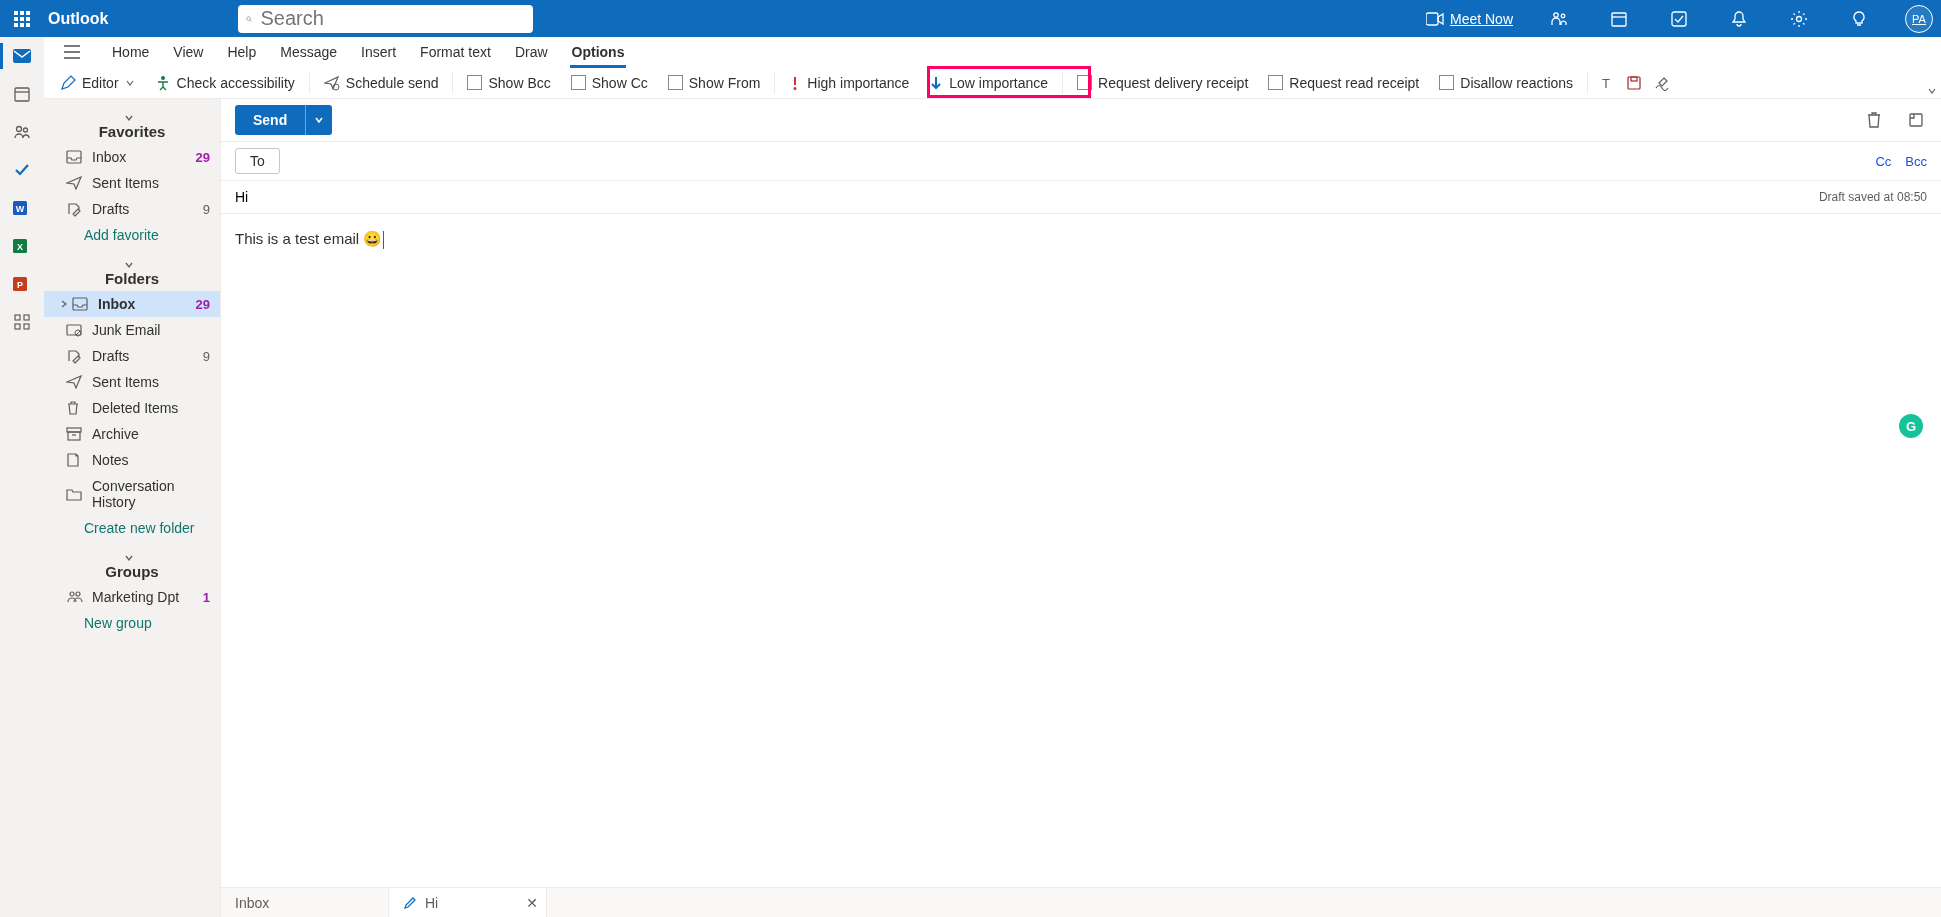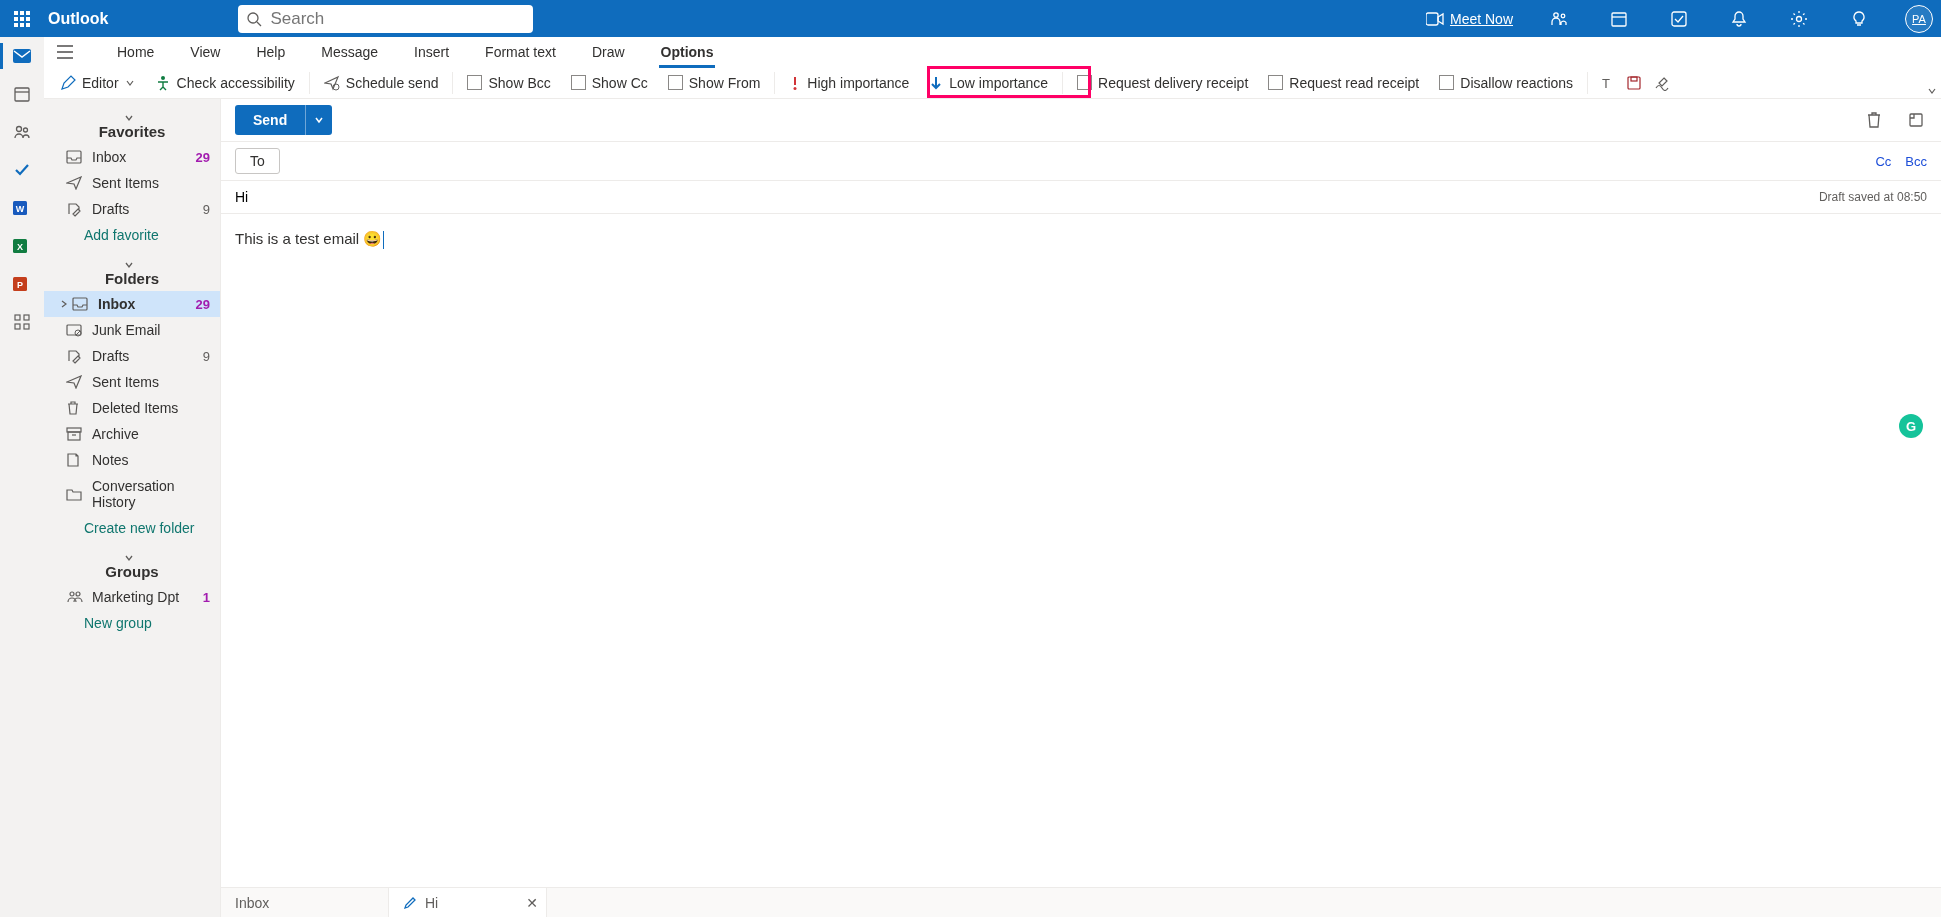--- a/index.html
+++ b/index.html
@@ -5,31 +5,31 @@
 * { margin: 0; padding: 0; box-sizing: border-box; font-family: "Segoe UI", Tahoma, sans-serif; }
 body { width: 1941px; height: 917px; overflow: hidden; background: #fff; font-size: 14px; color: #323130; }
 
 .top-header { height: 37px; background: #0f6cbd; display: flex; align-items: center; color: #fff; padding: 0 8px; }
 .waffle { width: 28px; height: 28px; display: flex; align-items: center; justify-content: center; cursor: pointer; }
 .grid9 { display: grid; grid-template-columns: repeat(3, 4px); grid-template-rows: repeat(3, 4px); gap: 2px; }
 .grid9 div { background: #fff; }
 .app-name { font-weight: 600; font-size: 16px; margin-left: 12px; margin-right: 130px; }
 .search-wrap { width: 295px; height: 28px; background: #fff; border-radius: 4px; display: flex; align-items: center; padding: 0 8px; }
 .search-wrap svg { width: 16px; height: 16px; }
-.search-wrap input { border: none; outline: none; flex: 1; margin-left: 8px; font-size: 17px; }
+.search-wrap input { border: none; outline: none; flex: 1; margin-left: 8px; font-size: 20px; }
 .top-right { margin-left: auto; display: flex; align-items: center; gap: 32px; text-decoration: underline; }
 .top-icon { width: 28px; height: 28px; display: flex; align-items: center; justify-content: center; cursor: pointer; }
 .meet-now { display: flex; align-items: center; gap: 6px; cursor: pointer; font-size: 14px; }
 .avatar { width: 28px; height: 28px; border-radius: 50%; border: 1.5px solid #fff; display: flex; align-items: center; justify-content: center; font-size: 11px; background: rgba(255,255,255,0.1); }
 .left-rail { width: 44px; display: flex; flex-direction: column; align-items: center; background: #f3f2f1; }
 .rail-item { width: 44px; height: 38px; display: flex; align-items: center; justify-content: center; cursor: pointer; position: relative; }
 .rail-item.active::before { content: ""; position: absolute; left: 0; top: 6px; bottom: 6px; width: 3px; background: #0f6cbd; }
 .content-area { display: flex; height: calc(100% - 37px); }
 .right-of-rail { flex: 1; display: flex; flex-direction: column; }
-.ribbon-tabs { display: flex; align-items: center; padding-left: 5px; height: 30px; gap: 12px; }
+.ribbon-tabs { display: flex; align-items: center; padding-left: 12px; height: 30px; }
 .hamburger { width: 32px; height: 30px; display: flex; align-items: center; justify-content: center; cursor: pointer; margin-right: 12px; }
 .ribbon-tab { padding: 0 12px; height: 30px; display: flex; align-items: center; cursor: pointer; font-size: 14px; color: #323130; position: relative; }
 .ribbon-tab.active { font-weight: 600; }
 .ribbon-tab.active::after { content: ""; position: absolute; left: 10px; right: 10px; bottom: -1px; height: 3px; background: #0f6cbd; }
 
 .ribbon-commands { height: 32px; border-bottom: 1px solid #edebe9; display: flex; align-items: center; padding: 0 6px; gap: 0; position: relative; }
 .cmd { display: flex; align-items: center; gap: 6px; padding: 0 10px; height: 26px; cursor: pointer; font-size: 14px; white-space: nowrap; }
 .divider-v { width: 1px; height: 22px; background: #edebe9; margin: 0 4px; }
 .chk { width: 15px; height: 15px; border: 1px solid #8a8886; background: #fff; }
 .highlight-box { position: absolute; border: 3px solid #ff0066; pointer-events: none; }

